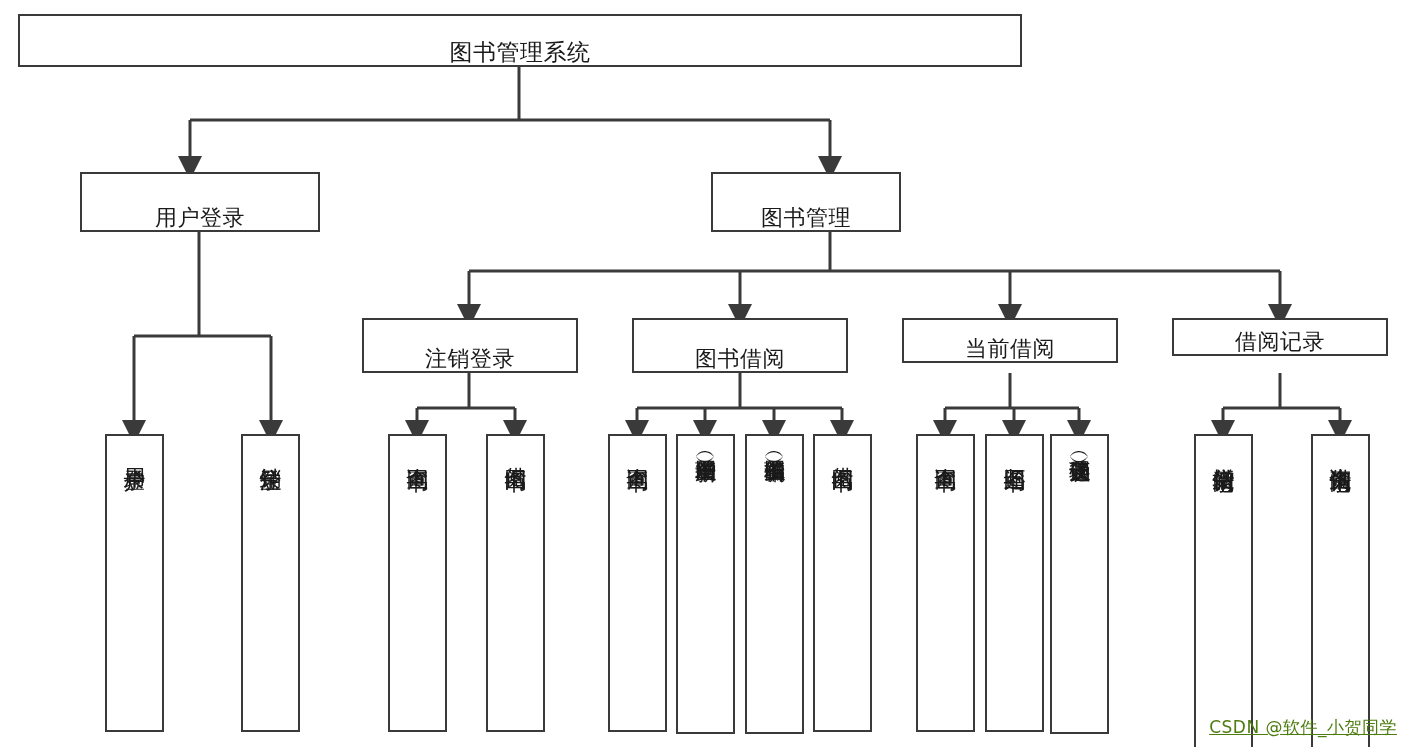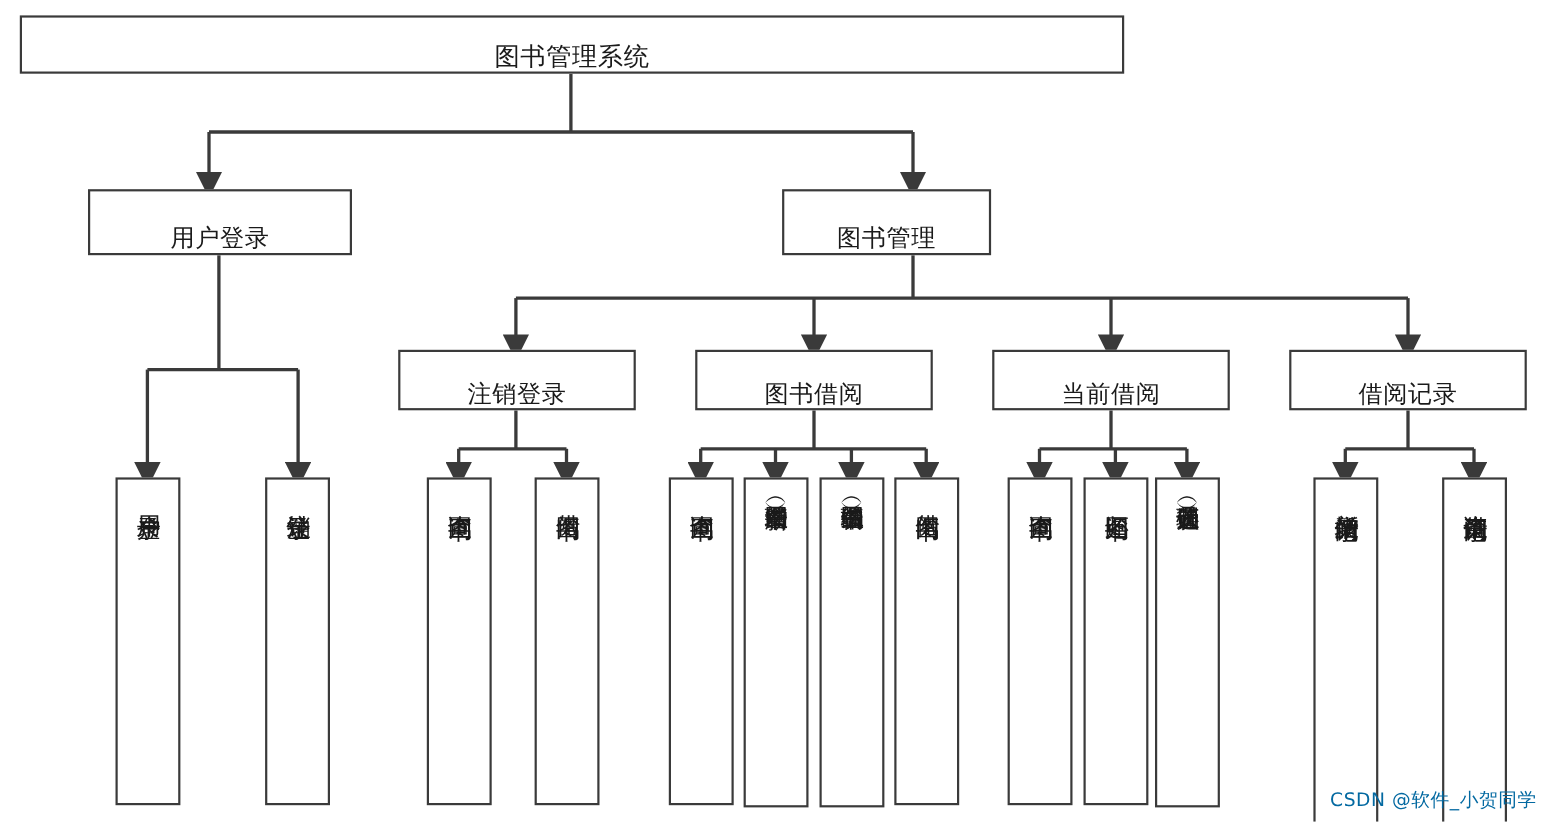--- a/index.html
+++ b/index.html
@@ -66,24 +66,25 @@
   }
   .node.leaf.tall .node-label {
     font-size: 21px;
     letter-spacing: 0px;
   }
   #watermark {
     position: absolute;
     right: 8px;
     bottom: 8px;
     font-size: 17px;
-    color: #0369a1;
+    color: #4d7c0f;
     white-space: nowrap;
     z-index: 5;
     letter-spacing: 0.5px;
+    text-decoration: underline;
   }
 </style>
 </head>
 <body>
 
 <div id="diagram">
 
   <svg id="edges" viewBox="0 0 1405 747" width="1405" height="747">
     <defs>
       <marker id="arrow" viewBox="0 0 12 12" refX="6" refY="6" markerWidth="8" markerHeight="8" orient="auto-start-reverse">
@@ -146,24 +147,24 @@
   <div class="node level2" style="left:711px; top:172px; width:190px; height:60px;">
     <span class="node-label">图书管理</span>
   </div>
 
   <div class="node level2" style="left:362px; top:318px; width:216px; height:55px;">
     <span class="node-label">注销登录</span>
   </div>
   <div class="node level2" style="left:632px; top:318px; width:216px; height:55px;">
     <span class="node-label">图书借阅</span>
   </div>
-  <div class="node level2" style="left:902px; top:318px; width:216px; height:55px;">
+  <div class="node level2" style="left:902px; top:318px; width:216px; height:45px;">
     <span class="node-label">当前借阅</span>
   </div>
-  <div class="node level2" style="left:1172px; top:318px; width:216px; height:55px;">
+  <div class="node level2" style="left:1172px; top:318px; width:216px; height:38px;">
     <span class="node-label">借阅记录</span>
   </div>
 
   <div class="node leaf" style="left:105px; top:434px; width:59px; height:298px;">
     <span class="node-label">用户登录</span>
   </div>
   <div class="node leaf" style="left:241px; top:434px; width:59px; height:298px;">
     <span class="node-label">注销登录</span>
   </div>
 

